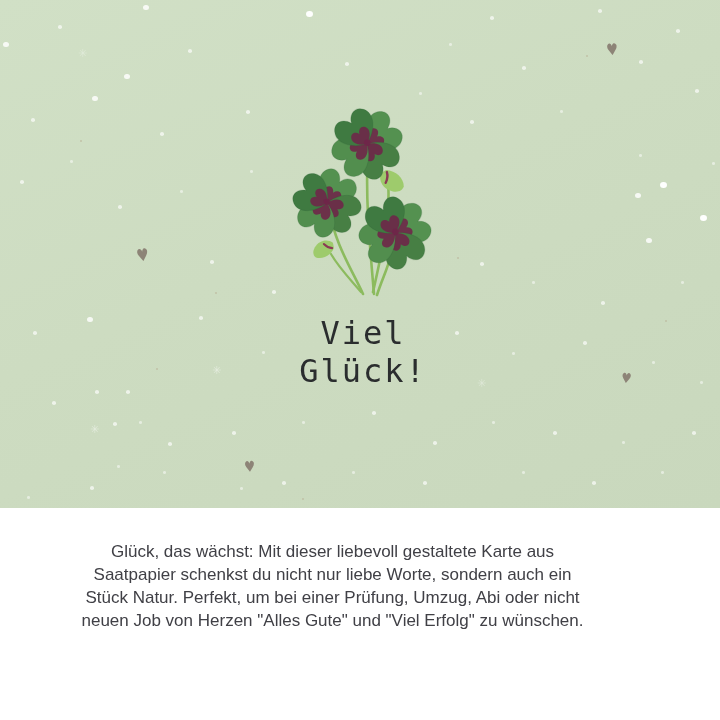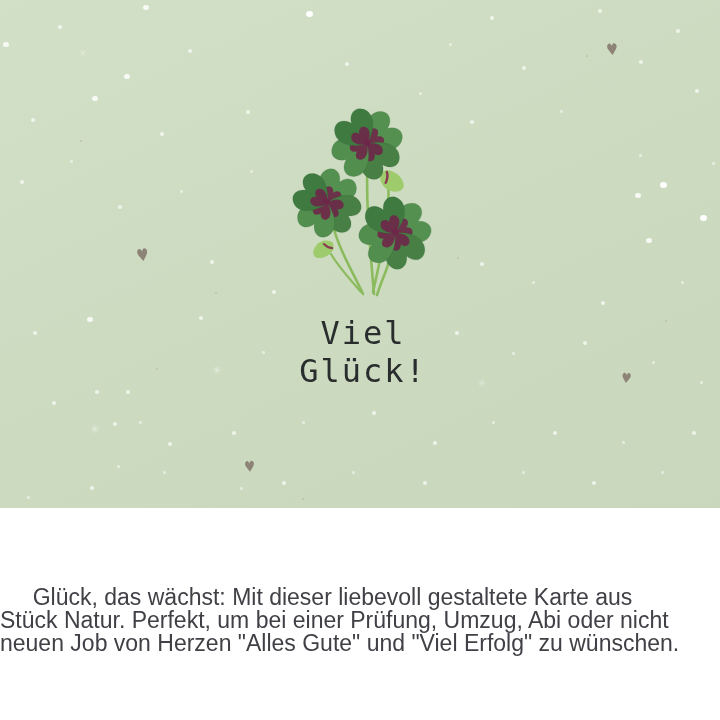--- a/index.html
+++ b/index.html
@@ -13,23 +13,23 @@
   .sparkle{position:absolute;color:#ffffff;font-family:"DejaVu Sans",sans-serif;line-height:1;}
   .clover-svg{position:absolute;left:292px;top:102px;width:172px;height:200px;}
   .lf{stroke:#2f5e36;stroke-opacity:.18;stroke-width:.8;}
   .ctr{fill:#6f2449;opacity:.88;}
   .stem{fill:none;stroke:#8cbb5e;stroke-width:2.6;stroke-linecap:round;}
   .greeting{position:absolute;top:314px;left:0;width:720px;text-align:center;
             transform:translateX(3px);
             font-family:"DejaVu Sans Mono","Liberation Mono",monospace;
             font-size:32px;line-height:38px;letter-spacing:2px;color:#2a2d2e;}
   .greeting .line{white-space:nowrap;}
-  .description{position:absolute;top:586px;left:0;width:665px;text-align:center;
+  .description{position:absolute;top:540px;left:0;width:665px;text-align:center;
                font-family:"Liberation Sans",sans-serif;
-               font-size:23px;line-height:23px;color:#404046;}
+               font-size:17px;line-height:23px;color:#404046;}
   .description .line{white-space:nowrap;}
 </style>
 </head>
 <body>
 
 <div class="stage">
 
   <div class="green-panel" style="background-color: rgb(205, 220, 193);">
 
     <svg class="clover-svg" viewBox="0 0 172 200" role="img" aria-label="Drei vierblättrige Glückskleeblätter mit Knospen und Stielen">
@@ -165,16 +165,17 @@
       <span class="heart" style="left: 620px; top: 371px; font-size: 14px; color: rgb(141, 132, 119); transform: rotate(6deg) scaleX(0.82);">♥</span>
       <span class="heart" style="left: 242.5px; top: 459.5px; font-size: 15px; color: rgb(141, 132, 119); transform: rotate(-4deg) scaleX(0.82);">♥</span>
       <span class="sparkle" style="left: 78px; top: 48px; font-size: 11px; opacity: 0.32;">✳</span>
       <span class="sparkle" style="left: 212px; top: 365px; font-size: 11px; opacity: 0.45;">✳</span>
       <span class="sparkle" style="left: 90px; top: 424px; font-size: 11px; opacity: 0.45;">✳</span>
       <span class="sparkle" style="left: 477px; top: 378px; font-size: 11px; opacity: 0.35;">✳</span>
     </div>
 
   <div class="description" style="color: rgb(64, 64, 70);">
     <div class="line">Glück, das wächst: Mit dieser liebevoll gestaltete Karte aus</div>
+    <div class="line">Saatpapier schenkst du nicht nur liebe Worte, sondern auch ein</div>
     <div class="line">Stück Natur. Perfekt, um bei einer Prüfung, Umzug, Abi oder nicht</div>
     <div class="line">neuen Job von Herzen "Alles Gute" und "Viel Erfolg" zu wünschen.</div>
   </div>
 </div>
 
 </body></html>

